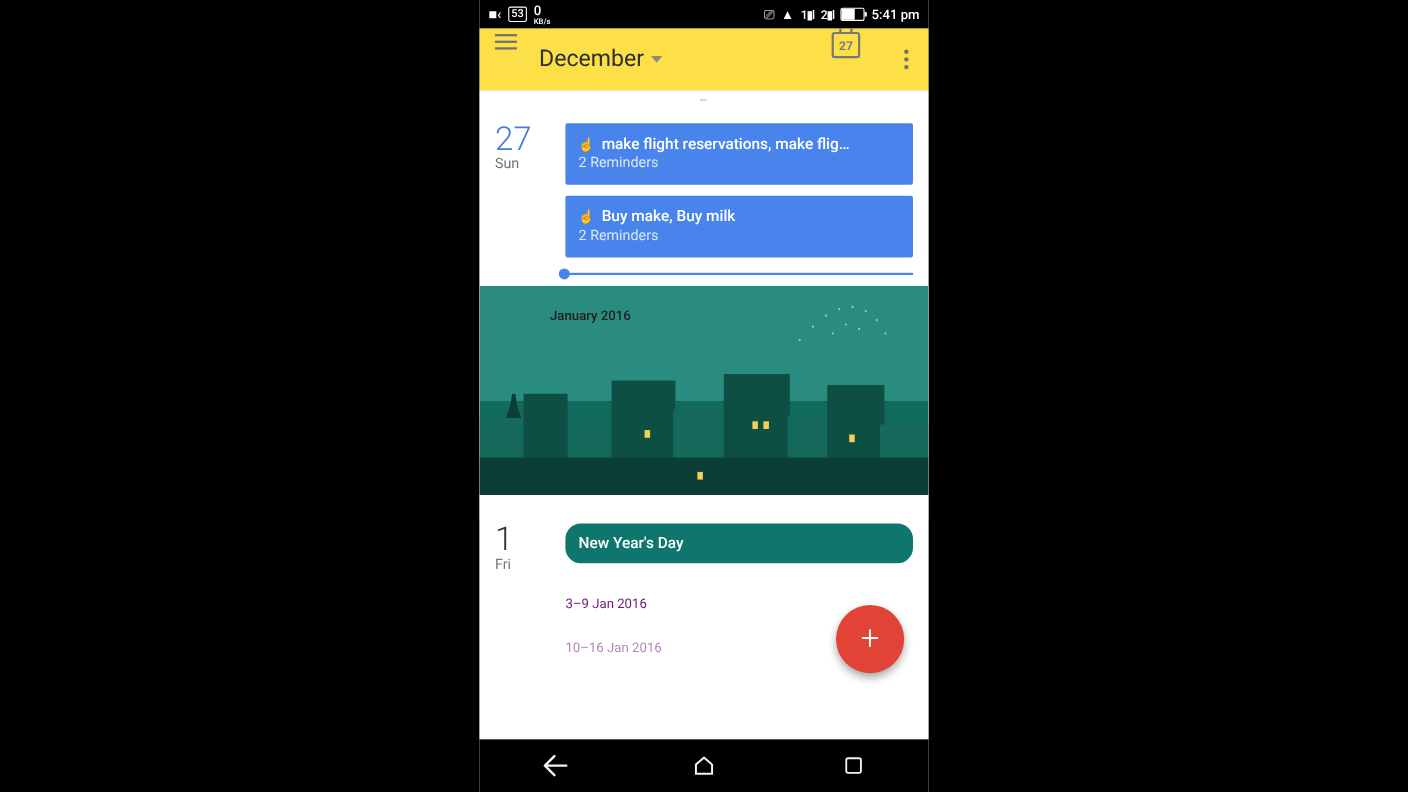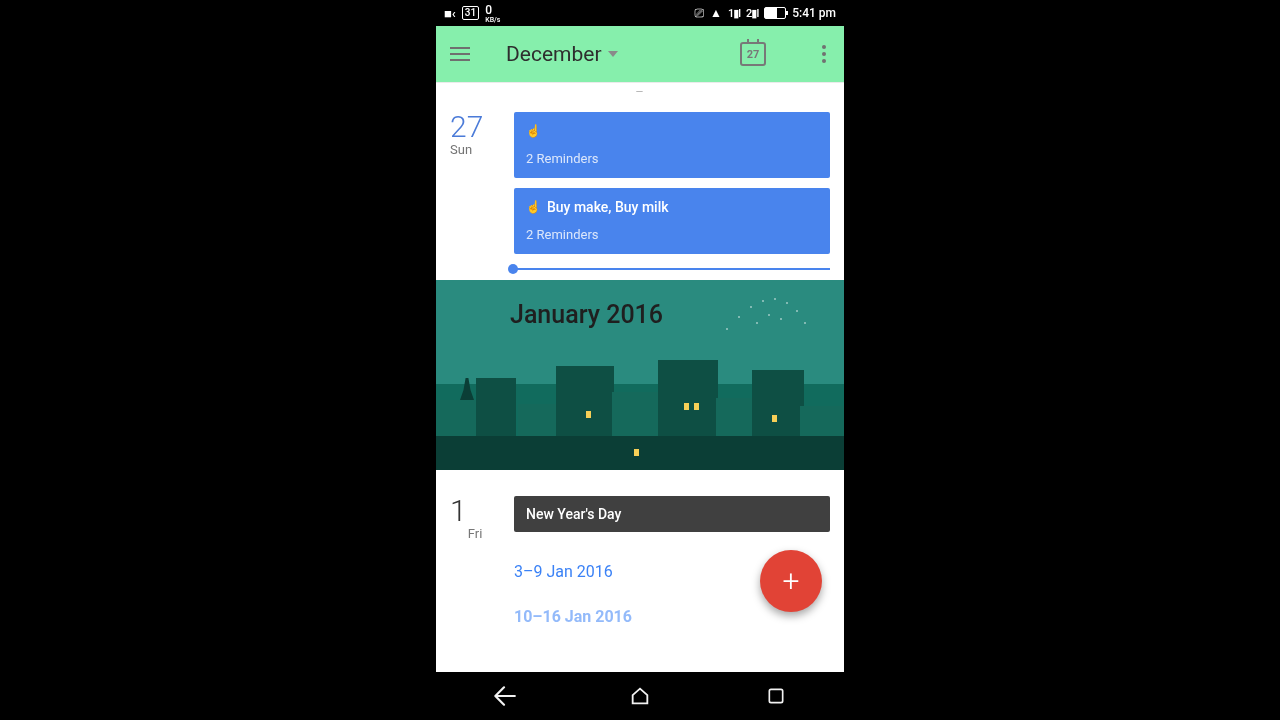--- a/index.html
+++ b/index.html
@@ -12,21 +12,21 @@
   .status-left .camera { font-size:13px; }
   .status-left .badge { border:1px solid #fff; border-radius:2px; padding:0 2px; font-size:10px; line-height:12px; }
   .status-left .speed-num { font-size:12px; line-height:10px; text-align:center;}
   .status-left .speed-unit{ font-size:7px; line-height:7px; display:block; }
   .status-right .sig { font-size:11px; letter-spacing:-1px;}
   .status-right .batt { width:22px; height:12px; border:1px solid #fff; border-radius:2px; position:relative; }
   .status-right .batt::after{ content:""; position:absolute; right:-3px; top:3px; width:2px; height:4px; background:#fff; }
   .status-right .batt > i { display:block; height:100%; width:60%; background:#fff; }
 
   
-  .app-header { height:56px; background:#86efac; display:flex; align-items:center; padding:0 10px 0 12px; gap:34px; box-shadow:0 1px 0 rgba(0,0,0,.08); position:relative; z-index:2;}
+  .app-header { height:56px; background:#fde047; display:flex; padding:0 10px 0 12px; gap:18px; box-shadow:0 1px 0 rgba(0,0,0,.08); position:relative; z-index:2;}
   .hamburger, .overflow, .today-icon { color:#6a6a6a; display:flex; align-items:center; justify-content:center; cursor:pointer; }
   .hamburger { width:24px; height:24px; flex-direction:column; gap:4px;}
   .hamburger span{ display:block; width:20px; height:2px; background:#6f6f6f;}
   .month-title { font-size:21px; font-weight:400; color:#2e2e2e; display:flex; align-items:center; gap:6px; flex:1;}
   .month-title .caret { width:0;height:0;border-left:5px solid transparent;border-right:5px solid transparent;border-top:6px solid #8a8a8a; }
   .today-icon { width:30px; height:30px; position:relative; margin-right:12px;}
   .today-icon .box { width:26px; height:24px; border:2px solid #787878; border-radius:3px; position:relative; display:flex; align-items:center; justify-content:center;}
   .today-icon .box::before,.today-icon .box::after{content:"";position:absolute;top:-5px;width:2px;height:5px;background:#787878;}
   .today-icon .box::before{left:5px;} .today-icon .box::after{right:5px;}
   .today-icon .num{ font-size:11px; font-weight:700; color:#787878;}
@@ -35,67 +35,67 @@
 
   
   .content { flex:1; overflow:hidden; background:#fff; position:relative; }
   .clipped-row { height:20px; text-align:center; color:#b7b7b7; font-size:13px; letter-spacing:1px; padding-top:2px; overflow:hidden;}
 
   .day-block { display:flex; padding:10px 14px 4px 14px; gap:14px;}
   .date-col { width:50px; flex-shrink:0; text-align:left; }
   .date-col .daynum { font-size:30px; font-weight:300; color:#4b7bd8; line-height:30px;}
   .date-col .daynum.black { color:#333; }
   .date-col .dayname { font-size:13px; color:#737373; font-weight:400;}
-  .date-col .dayname.grey { color:#777;text-align:center; }
+  .date-col .dayname.grey { color:#777; }
   .cards { flex:1; display:flex; flex-direction:column; gap:10px; position:relative;}
   .reminder-card { background:#4984ed; color:#fff; border-radius:2px; padding:10px 12px 10px 12px; font-size:14px; line-height:18px; cursor:pointer; }
   .reminder-card .line1{ font-weight:500; white-space:nowrap; overflow:hidden; text-overflow:ellipsis; display:flex; align-items:center; gap:6px;}
   .reminder-card .hand{ font-size:12px; }
-  .reminder-card .line2{ color:#dce7fb; font-size:13px; margin-top:10px;}
+  .reminder-card .line2{ color:#dce7fb; font-size:13px; margin-top:0;}
   .now-line { height:2px; background:#4984ed; margin:4px 0 0 0; position:relative;}
   .now-line::before{content:"";position:absolute;left:-6px;top:-4px;width:10px;height:10px;border-radius:50%;background:#4984ed;}
 
   
   .month-hero { height:190px; position:relative; overflow:hidden; background:linear-gradient(#2a8b7f 0%, #2a8b7f 55%, #116b5d 55%, #116b5d 100%); margin-top:6px;}
-  .month-hero .label { position:absolute; top:20px; left:74px; font-size:25px; font-weight:500; color:#1f1f1f; z-index:3;}
+  .month-hero .label { position:absolute; top:20px; left:64px; font-size:12px; font-weight:500; color:#1f1f1f; z-index:3;}
   .sky-dots { position:absolute; right:28px; top:8px; width:100px; height:70px; z-index:1;}
   .sky-dots i{position:absolute;width:2px;height:2px;background:rgba(255,255,255,.55);border-radius:50%;}
   .buildings { position:absolute; left:0; right:0; bottom:0; height:120px; z-index:2;}
   .b { position:absolute; background:#0e4f44; bottom:0;}
   .b.mid { background:#15695b; }
   .b.front { background:#0b3e36; }
   .win { position:absolute; width:5px; height:7px; background:#f6cf57; }
   .person { position:absolute; left:24px; bottom:70px; width:14px; height:22px; background:#0b3e36; clip-path:polygon(40% 0,60% 0,75% 55%,100% 100%,0 100%,25% 55%); }
 
   .section-gap { height:22px; background:#fff; }
 
   
-  .event-card { background:#404040; color:#fff; border-radius:2px; padding:10px 12px; font-size:14px; font-weight:500; cursor:pointer;}
-  .week-range { color:#3b82f6; font-size:16px; padding:20px 0 12px 0; }
-  .week-range.faded { opacity:.55; padding-top:4px;font-weight:bold;}
+  .event-card { background:#0f766e; color:#fff; border-radius:14px; padding:10px 12px; font-size:14px; font-weight:500; cursor:pointer;}
+  .week-range { color:#701a75; font-size:12px; padding:20px 0 12px 0; }
+  .week-range.faded { opacity:.55; padding-top:4px;}
 
   
   .fab { position:absolute; right:22px; bottom:60px; width:62px; height:62px; border-radius:50%; background:#e14336; box-shadow:0 4px 8px rgba(0,0,0,.35); display:flex; align-items:center; justify-content:center; cursor:pointer; z-index:5;}
   .fab span{ color:#fff; font-size:30px; font-weight:300; line-height:30px;}
 
   
   .android-nav { height:48px; background:#000; display:flex; align-items:center; justify-content:space-around; }
   .android-nav .btn { color:#fff; opacity:.95; display:flex; align-items:center; justify-content:center; width:40px; height:40px; cursor:pointer;}
   .nav-back svg, .nav-home svg, .nav-recent svg { stroke:#fff; fill:none; stroke-width:2; }
 
 </style>
 </head>
 <body>
 
 <div class="phone">
 
   <div class="status-bar">
     <div class="status-left">
       <span class="camera">■‹</span>
-      <span class="badge">31</span>
+      <span class="badge">53</span>
       <span>
         <span class="speed-num">0</span>
         <span class="speed-unit">KB/s</span>
       </span>
     </div>
     <div class="status-right">
       <span>⎚</span>
       <span>▲</span>
       <span class="sig"><span>1</span>▮l</span>
       <span class="sig"><span>2</span>▮l</span>
@@ -134,20 +134,21 @@
 
     <div class="day-block">
       <div class="date-col">
         <div class="daynum">27</div>
         <div class="dayname">Sun</div>
       </div>
       <div class="cards">
         <div class="reminder-card">
           <div class="line1">
               <span class="hand">☝</span>
+              <span>make flight reservations, make flig…</span>
             </div>
           <div class="line2">2 Reminders</div>
         </div>
         <div class="reminder-card">
           <div class="line1">
               <span class="hand">☝</span>
               <span>Buy make, Buy milk</span>
             </div>
           <div class="line2">2 Reminders</div>
         </div>

